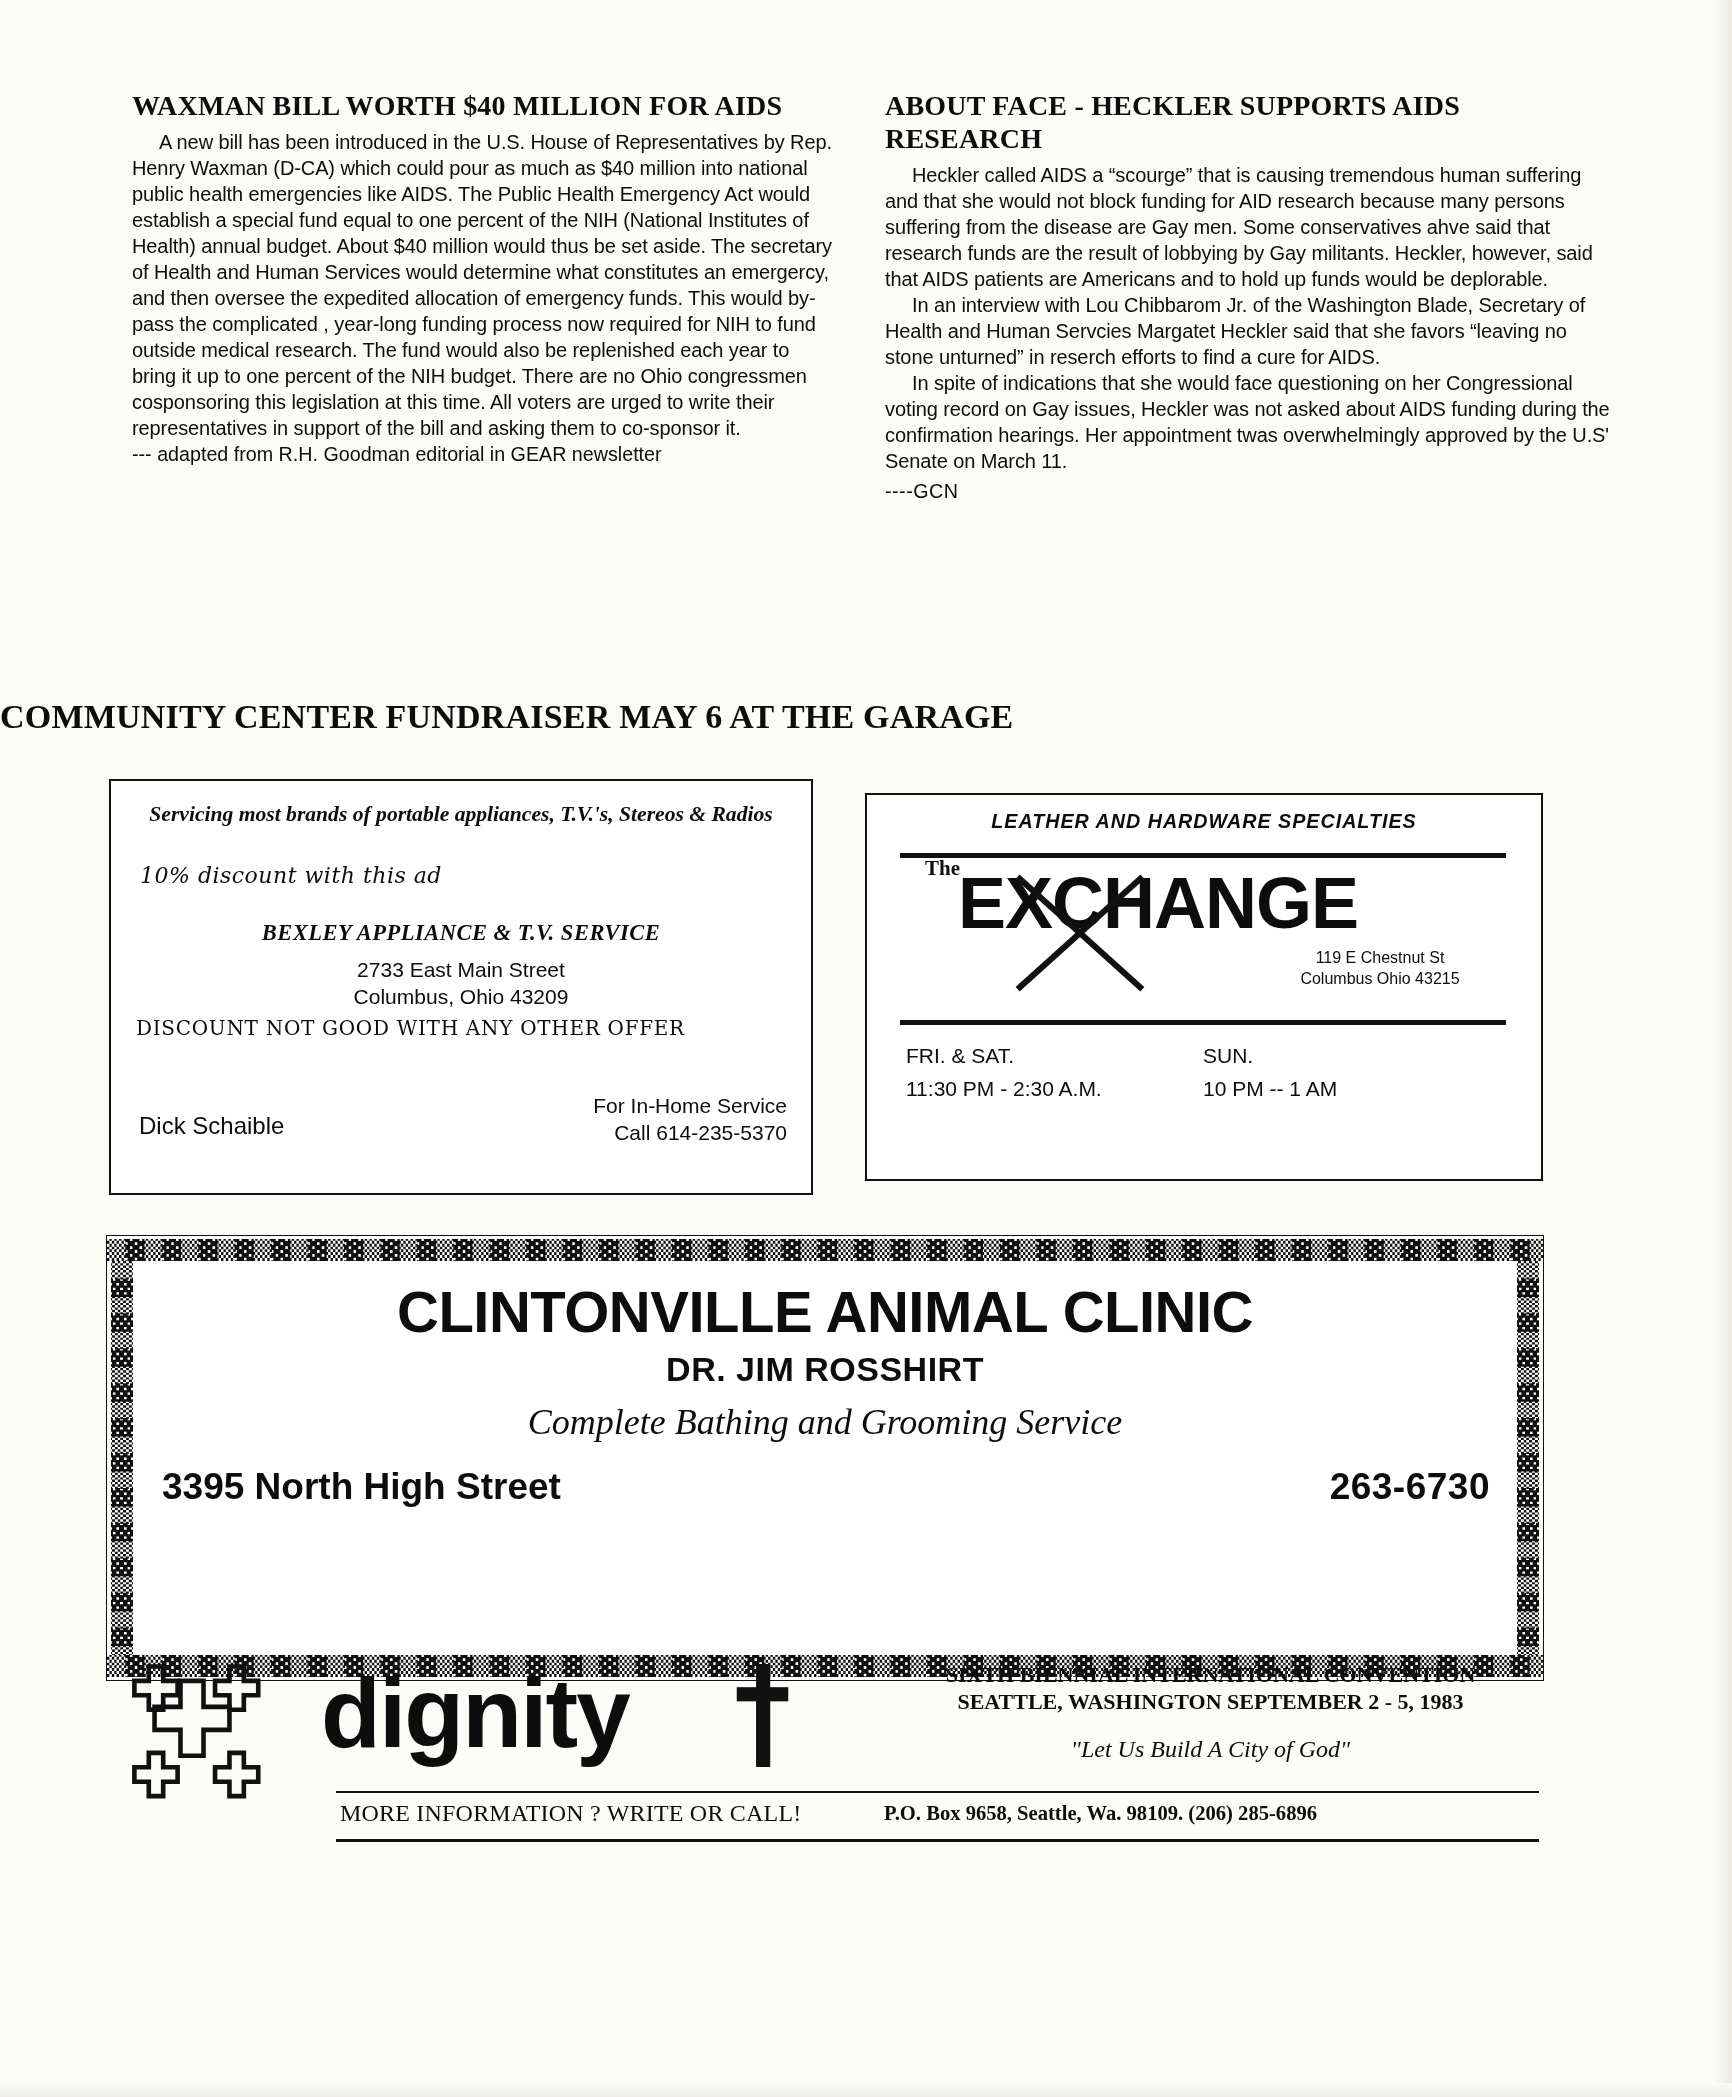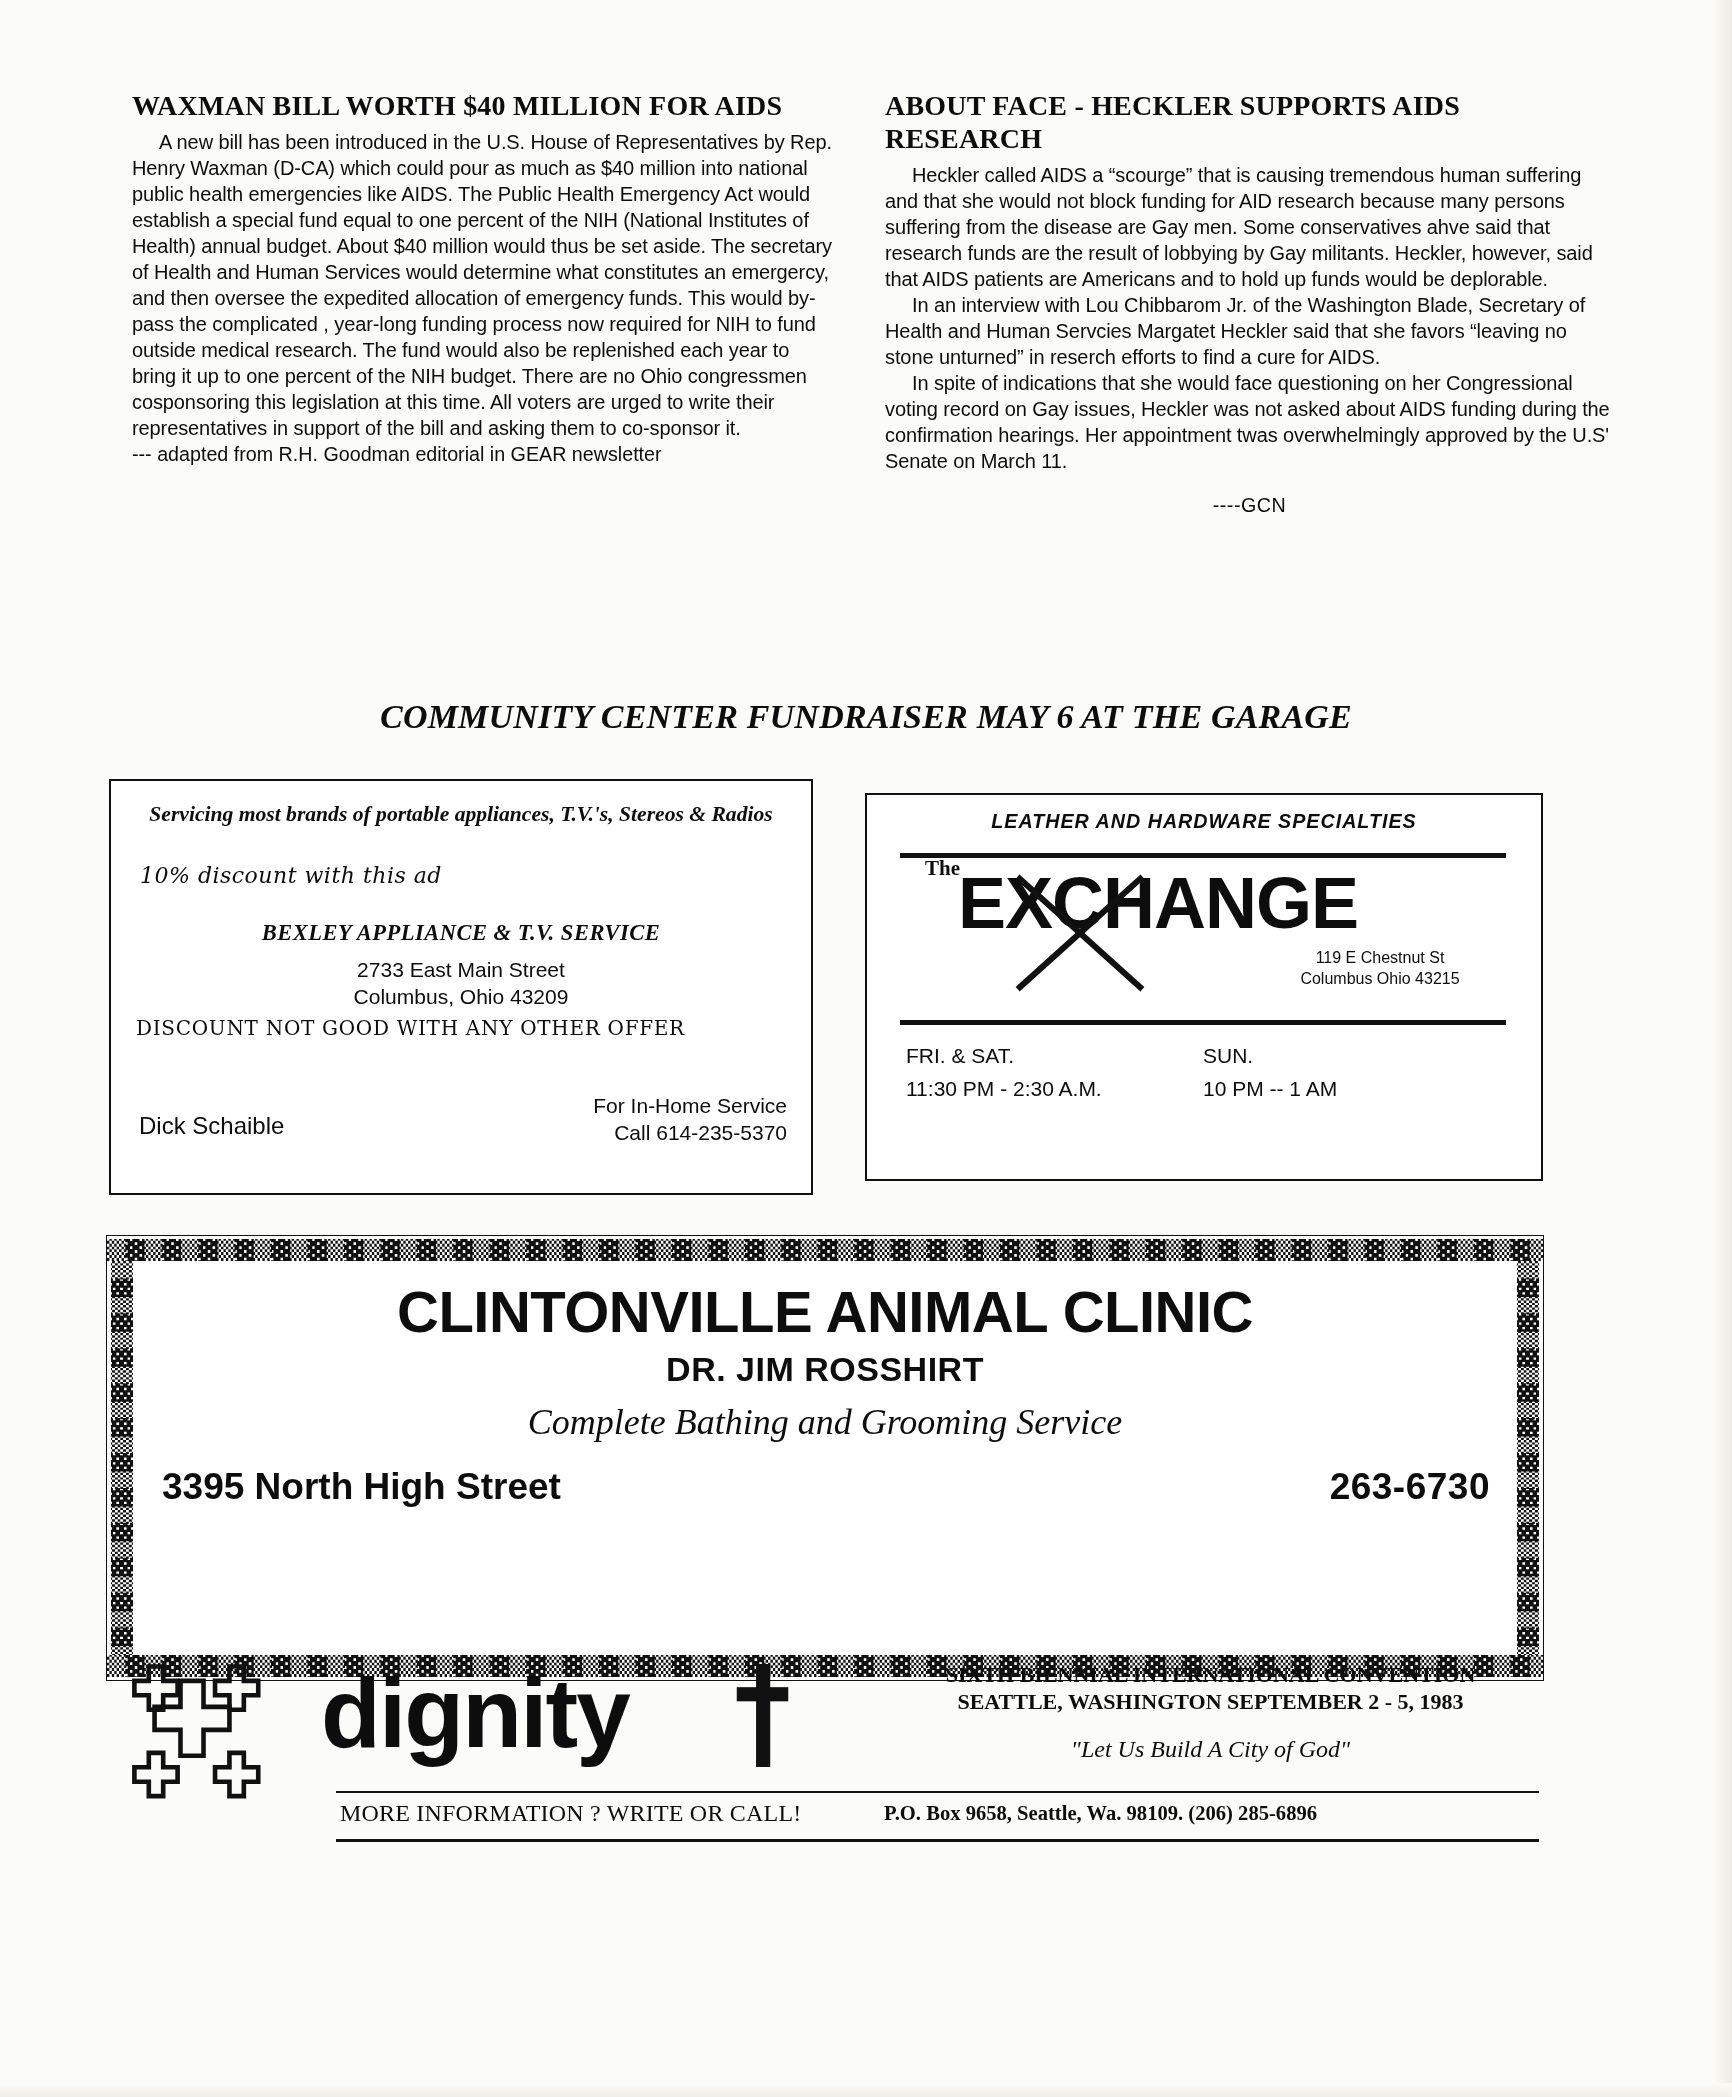--- a/index.html
+++ b/index.html
@@ -69,37 +69,36 @@
     margin: 0;
     text-indent: 27px;
   }
   .credit {
     font-family: "Liberation Sans", sans-serif;
     font-size: 19.7px;
     line-height: 1.3;
     margin-top: 1px;
   }
   .credit-right {
-    text-align: center;
-    margin-top: 19px;
+    text-align: left;
+    margin-top: 5px;
     letter-spacing: 0.5px;
   }
 
   
   .banner {
     position: absolute;
     top: 698px;
     left: 0;
     width: 1732px;
-    text-align: center;
+    text-align: left;
     font-family: "Liberation Serif", serif;
     font-weight: bold;
     font-size: 34px;
     letter-spacing: 0.2px;
-    font-style: italic;
   }
 
   
   .ad-bexley {
     position: absolute;
     top: 779px;
     left: 109px;
     width: 700px;
     height: 412px;
     border: 2.4px solid #111;

